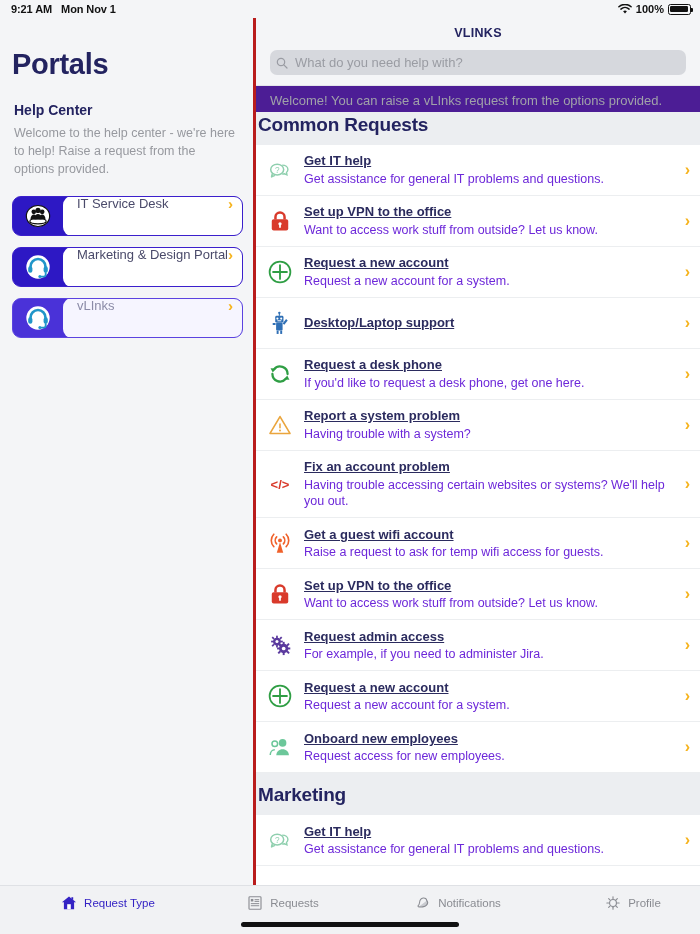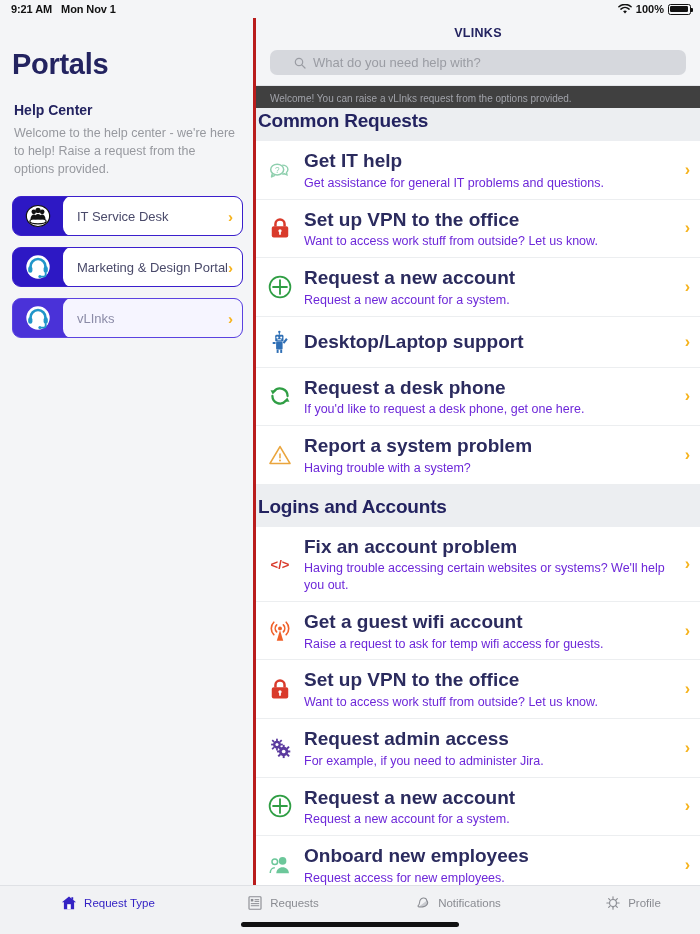--- a/index.html
+++ b/index.html
@@ -59,57 +59,57 @@
     cursor: pointer;
   }
   .portal-item.selected { border-color:#5b43e0; background:#4a32d8; }
   .portal-icon-wrap {
     width: 50px; flex: 0 0 50px;
     display: flex; align-items: center; justify-content: center;
   }
   .portal-label-wrap {
     flex: 1 1 auto; background: #ffffff;
     border-radius: 9px;
-    display: flex; align-items: center; justify-content: space-between;
+    display: flex; justify-content: space-between;
     padding: 0 10px 0 14px;
     margin: -1px -1px -1px 0;
   }
   .portal-item.selected .portal-label-wrap { background:#f6f5ff; }
   .portal-label { font-size: 13px; color: #4a4a6a; }
   .portal-item.selected .portal-label { color:#8b8ba7; }
   .chev-y { color: #f6b31c; font-size: 15px; font-weight: bold; line-height: 1; }
 
   
   .main { flex: 1 1 auto; display: flex; flex-direction: column; min-width: 0; background:#fff; }
   .main-head { background: #f4f5f7; padding: 8px 14px 10px 14px; border-bottom: 1px solid #e3e5e9; }
   .main-title { text-align: center; font-size: 12.5px; font-weight: bold; color: #232360; letter-spacing: 0.3px; padding-bottom: 10px;}
   .searchbar {
     height: 25px; background: #d6d8dd; border-radius: 7px;
-    display: flex; align-items: center; gap: 7px; padding: 0 24px;
+    display: flex; align-items: center; gap: 7px; padding: 0 6px;
     cursor: text;
   }
   .search-ph { font-size: 13px; color: #9a9ca3; }
 
   .scroll-area { flex: 1 1 auto; overflow: hidden; background: #fff; }
-  .welcome { background:#404040; font-size: 10px; color:#a0a2a9; padding: 7px 0 4px 14px; }
+  .welcome { background:#4c1d95; font-size: 13px; color:#a0a2a9; padding: 7px 0 4px 14px; }
   .section-head {
     background:#eceef1; font-size: 19px; font-weight: bold; color:#232360;
     padding: 2px 0 9px 2px; letter-spacing: -0.2px;
   }
 
   .req-row {
     display: flex; align-items: center;
     border-bottom: 1px solid #eceef0;
     padding: 7px 10px 7px 0;
     min-height: 51px;
     cursor: pointer; background:#fff;
   }
   .req-icon { width: 48px; flex: 0 0 48px; display:flex; align-items:center; justify-content:center; }
   .req-text { flex: 1 1 auto; min-width: 0; padding-right: 8px; }
-  .req-title { font-size: 19px; font-weight: bold; color:#2b2b5e; line-height:1.35; }
+  .req-title { font-size: 13px; font-weight: bold; color:#2b2b5e; line-height:1.35;text-decoration:underline; }
   .req-sub { font-size: 12.5px; color:#6d28d9; line-height:1.35; margin-top:1px; }
   .req-chev { width: 16px; flex:0 0 16px; text-align:right; color:#f6b31c; font-size:16px; font-weight:bold; }
 
   
   .tabbar {
     height: 49px; flex: 0 0 49px; background:#f1f2f4;
     border-top: 1px solid #dfe1e5;
     display:flex; align-items:flex-start; padding-top:8px;
     position: relative;
   }
@@ -307,23 +307,20 @@
                 <path d="M12 4.2 21.2 19.8H2.8Z" fill="none" stroke="#eaa53d" stroke-width="1.5" stroke-linejoin="round"></path>
         <rect x="11.3" y="10.4" width="1.4" height="4.8" rx=".7" fill="#eaa53d"></rect>
         <circle cx="12" cy="17.1" r=".9" fill="#eaa53d"></circle>
               </svg>
             </div>
        <div class="req-text">
          <div class="req-title">Report a system problem</div>
          <div class="req-sub">Having trouble with a system?</div>
        </div>
        <div class="req-chev">›</div>
-          </div>
-          <div>
-            <div class="section-head" style="padding:11px 0 9px 2px">Logins and Accounts</div>
           </div>
           <div class="req-row">
             <div class="req-icon">
               <svg width="26" height="26" viewBox="0 0 24 24">
                 <text x="12" y="16.6" font-size="12" font-weight="bold" font-family="Liberation Sans, sans-serif" fill="#d93a2b" text-anchor="middle">&lt;/&gt;</text>
               </svg>
             </div>
        <div class="req-text">
          <div class="req-title">Fix an account problem</div>
          <div class="req-sub">Having trouble accessing certain websites or systems? We'll help you out.</div>

